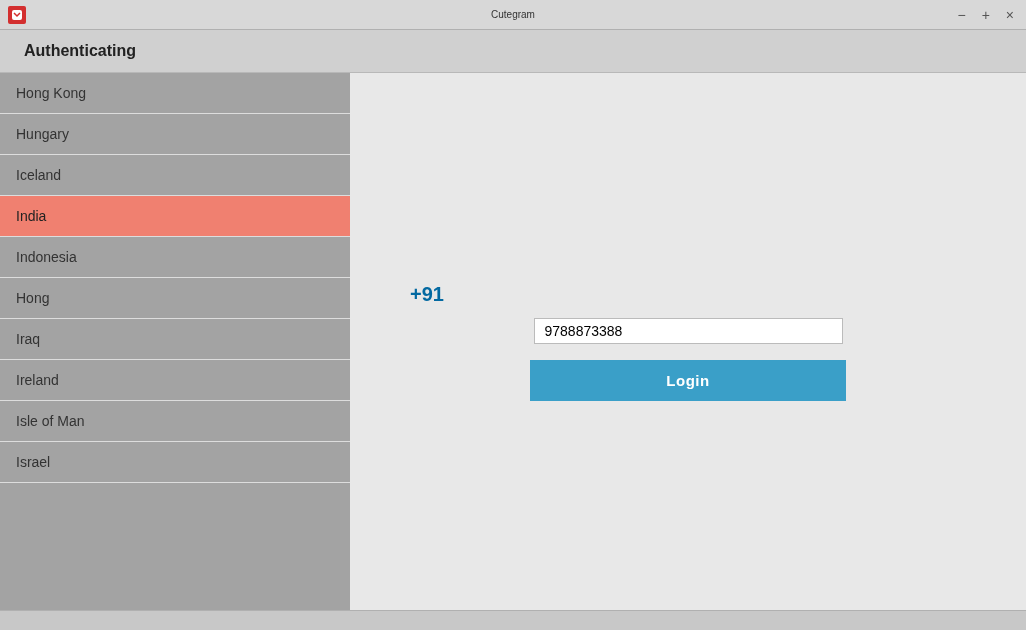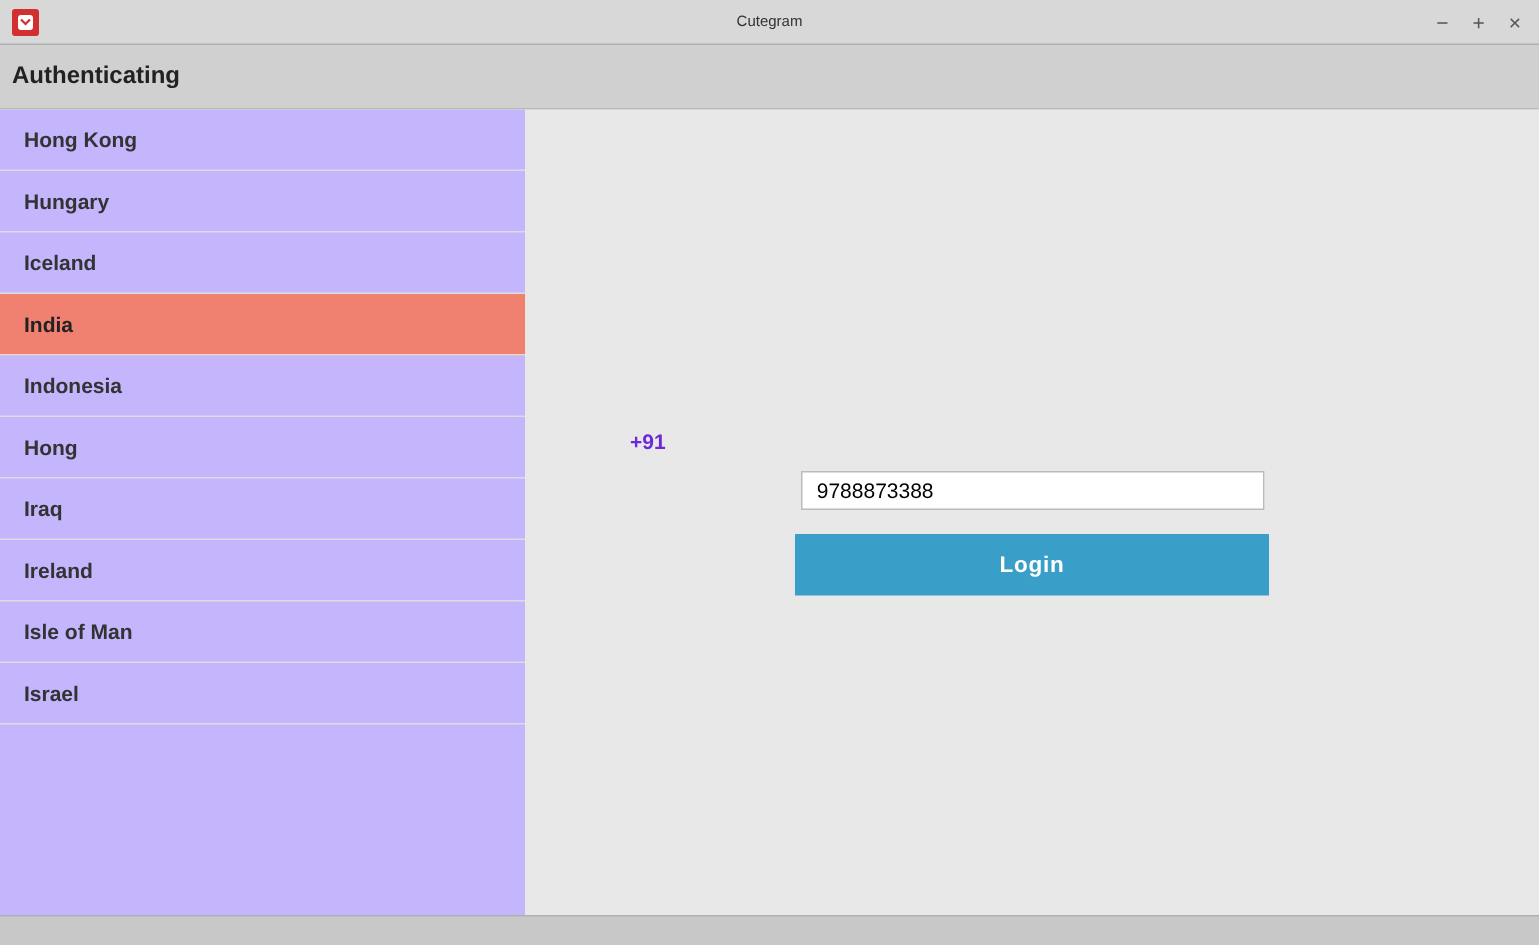--- a/index.html
+++ b/index.html
@@ -72,44 +72,43 @@
       border: none;
       cursor: pointer;
       font-size: 14px;
       color: #555;
       padding: 2px 4px;
       line-height: 1;
     }
 
     .header-bar {
       background: #d0d0d0;
-      padding: 12px 8px;
+      padding: 12px 24px;
       border-bottom: 1px solid #b8b8b8;
       flex-shrink: 0;
     }
 
     .header-title {
       font-size: 16px;
       font-weight: 600;
       color: #222;
     }
 
     .main-content {
       display: flex;
       flex: 1;
       overflow: hidden;
       background: #e8e8e8;
     }
 
     .country-list {
       width: 350px;
       overflow-y: auto;
-      background: #c4b5fd;
-      flex-shrink: 0;
-      font-weight: bold;
+      background: #a3a3a3;
+      flex-shrink: 0;
     }
 
     .country-item {
       padding: 12px 16px;
       font-size: 14px;
       color: #333;
       cursor: pointer;
       border-bottom: 1px solid #ddd;
     }
 
@@ -122,26 +121,26 @@
       flex: 1;
       display: flex;
       flex-direction: column;
       align-items: center;
       justify-content: center;
       padding: 20px;
       background: #e8e8e8;
     }
 
     .phone-code {
-      font-size: 14px;
+      font-size: 20px;
       font-weight: 600;
-      color: #6d28d9;
+      color: #0369a1;
       margin-bottom: 12px;
       align-self: flex-start;
-      margin-left: 50px;
+      margin-left: 40px;
     }
 
     .phone-input {
       width: 309px;
       padding: 4px 10px;
       font-size: 14px;
       border: 1px solid #bbb;
       background: #fff;
       margin-bottom: 16px;
       outline: none;

